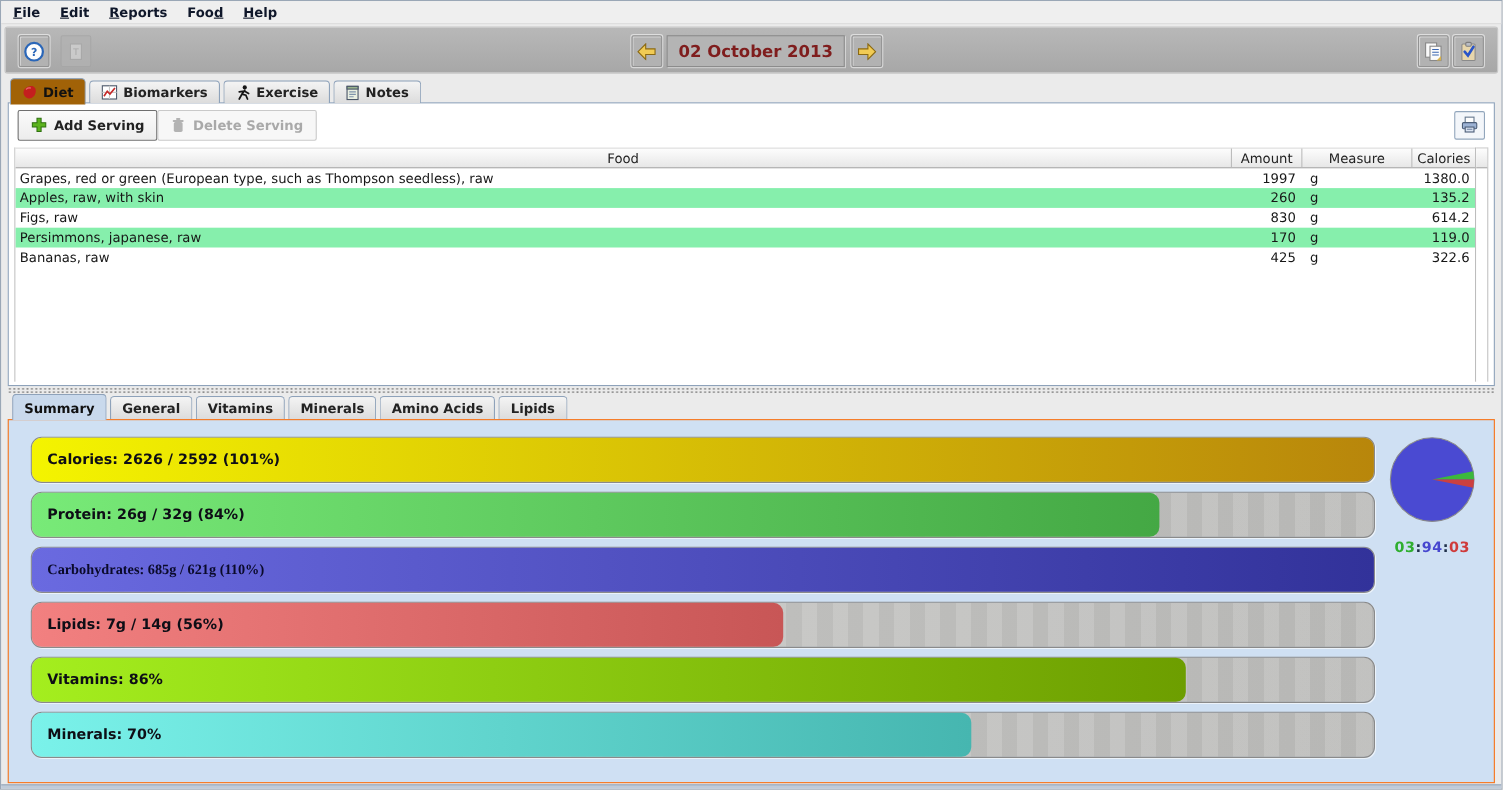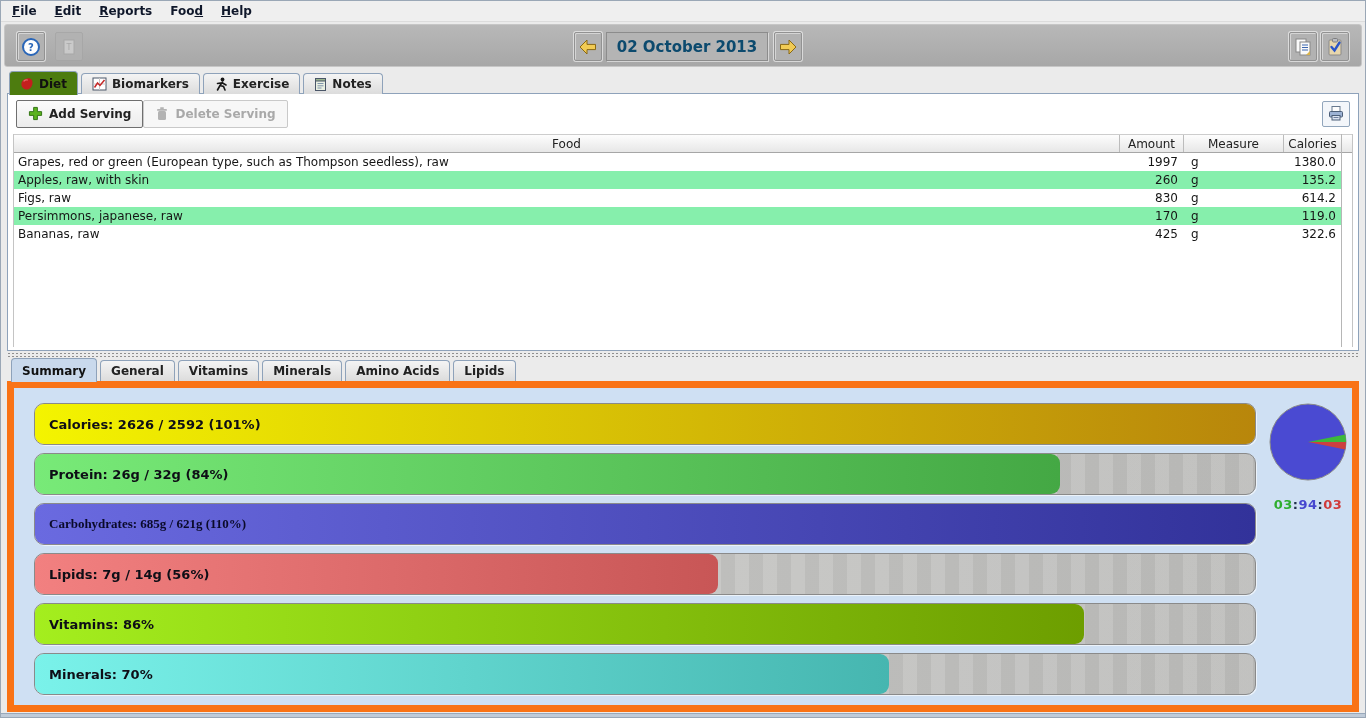--- a/index.html
+++ b/index.html
@@ -34,37 +34,37 @@
     display:flex; align-items:center; justify-content:center;
   }
   .tbtn.disabled {
     border-color:#a6a6a6; box-shadow:none; opacity:.85;
   }
   .date-box {
     position:absolute; left:601px; top:7px; width:162px; height:29px;
     background:#b4b4b4; border:1px solid #8c8c8c;
     box-shadow:1px 1px 0 rgba(255,255,255,0.5);
     display:flex; align-items:center; justify-content:center;
-    font-size:15px; font-weight:bold; color:#0c4a6e;
+    font-size:15px; font-weight:bold; color:#7f1d1d;
   }
 
   
   .tabbar {
     position:absolute; left:8px; display:flex; gap:3px; align-items:flex-end;
     height:23px; z-index:5;
   }
   .tabbar.upper { top:70px; }
   .tab {
     display:flex; align-items:center; gap:5px; padding:0 10px; height:21px;
     background:linear-gradient(#f4f4f4,#dcdcdc);
     border:1px solid #8ea2ba; border-bottom:none; border-radius:4px 4px 0 0;
     font-size:12px; font-weight:bold; color:#222; cursor:default; white-space:nowrap;
   }
   .tabbar.upper .tab.selected {
-    height:24px; margin-bottom:-1px; background:#4d7c0f; color:#111;
+    height:24px; margin-bottom:-1px; background:#a16207; color:#111;
   }
 
   
   .content {
     position:absolute; top:92px; left:6px; right:6px; height:258px;
     background:#fff; border:1px solid #8ea2ba; z-index:2;
   }
   .serving-row {
     position:absolute; top:5px; left:8px; right:8px; height:29px;
     display:flex; align-items:center; gap:0;
@@ -123,21 +123,21 @@
     background-size:4px 3px; cursor:row-resize;
   }
 
   
   .tabbar.lower { top:357px; left:10px; }
   .tabbar.lower .tab.selected {
     height:24px; margin-bottom:-1px; background:#c9d9ec; color:#111;
   }
   .lower-panel {
     position:absolute; top:380px; left:6px; right:6px; height:331px;
-    background:#cfe0f3; border:7px solid #f97316; z-index:2;
+    background:#cfe0f3; border:1px solid #f97316; z-index:2;
   }
   .bottom-strip {
     position:absolute; top:712px; left:0; right:0; height:6px;
     background:#bfcbd9; border-top:1px solid #98a8bb;
   }
 
   
   .bar {
     position:absolute; left:20px; width:1222px; height:42px;
     border:1px solid #8a8a8a; border-radius:10px;

